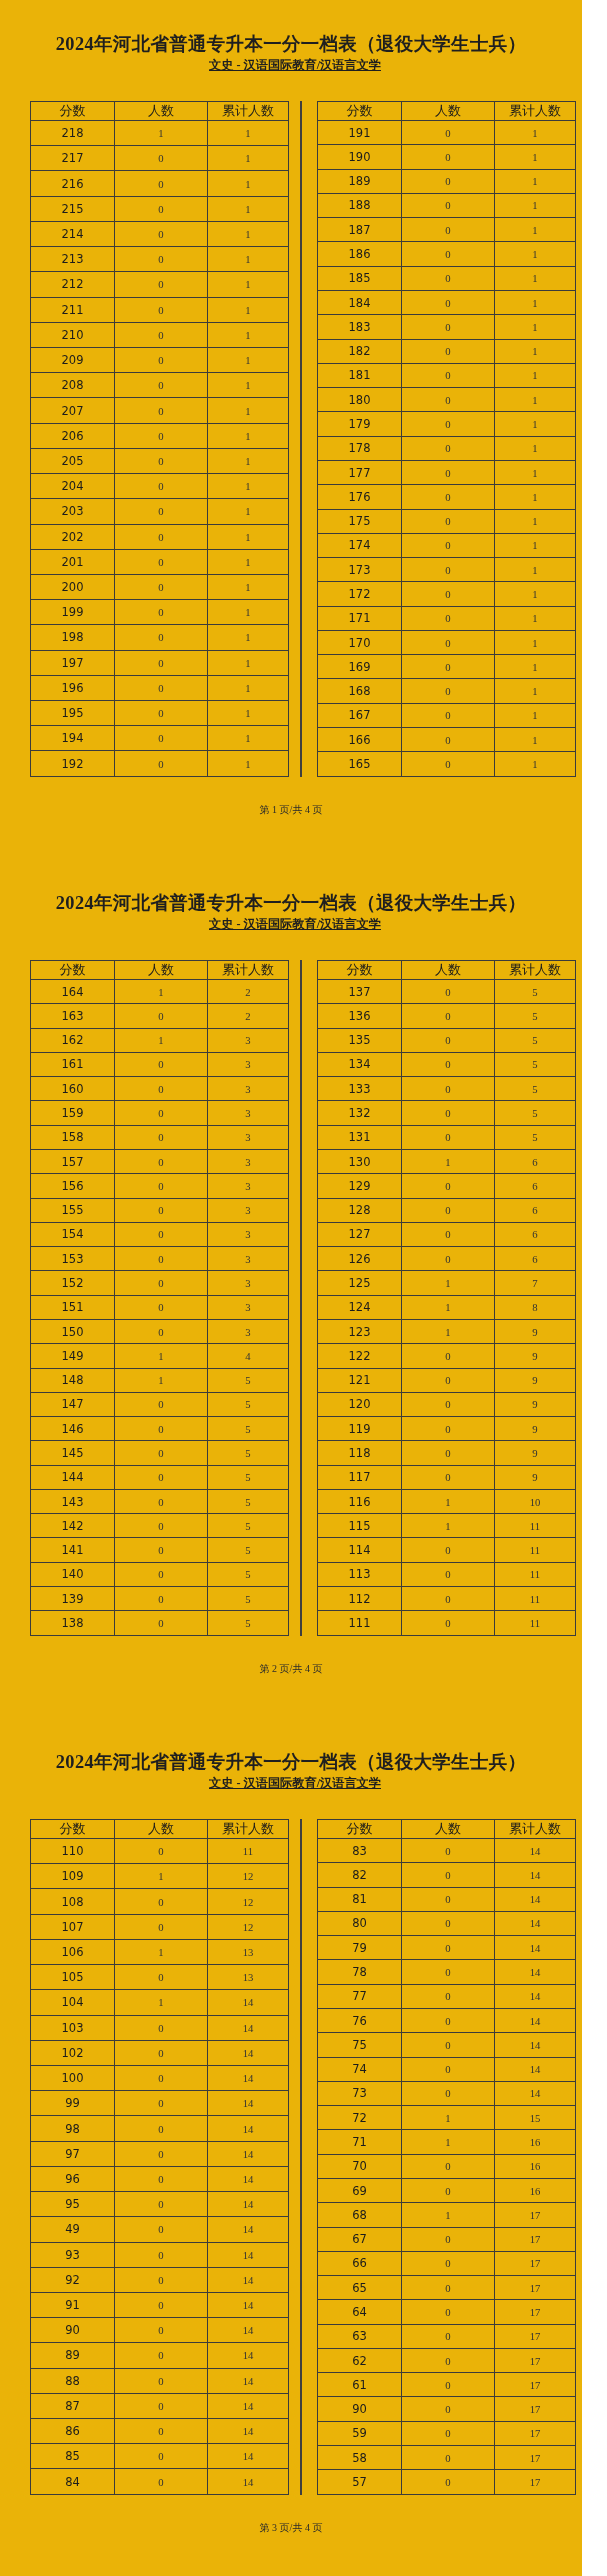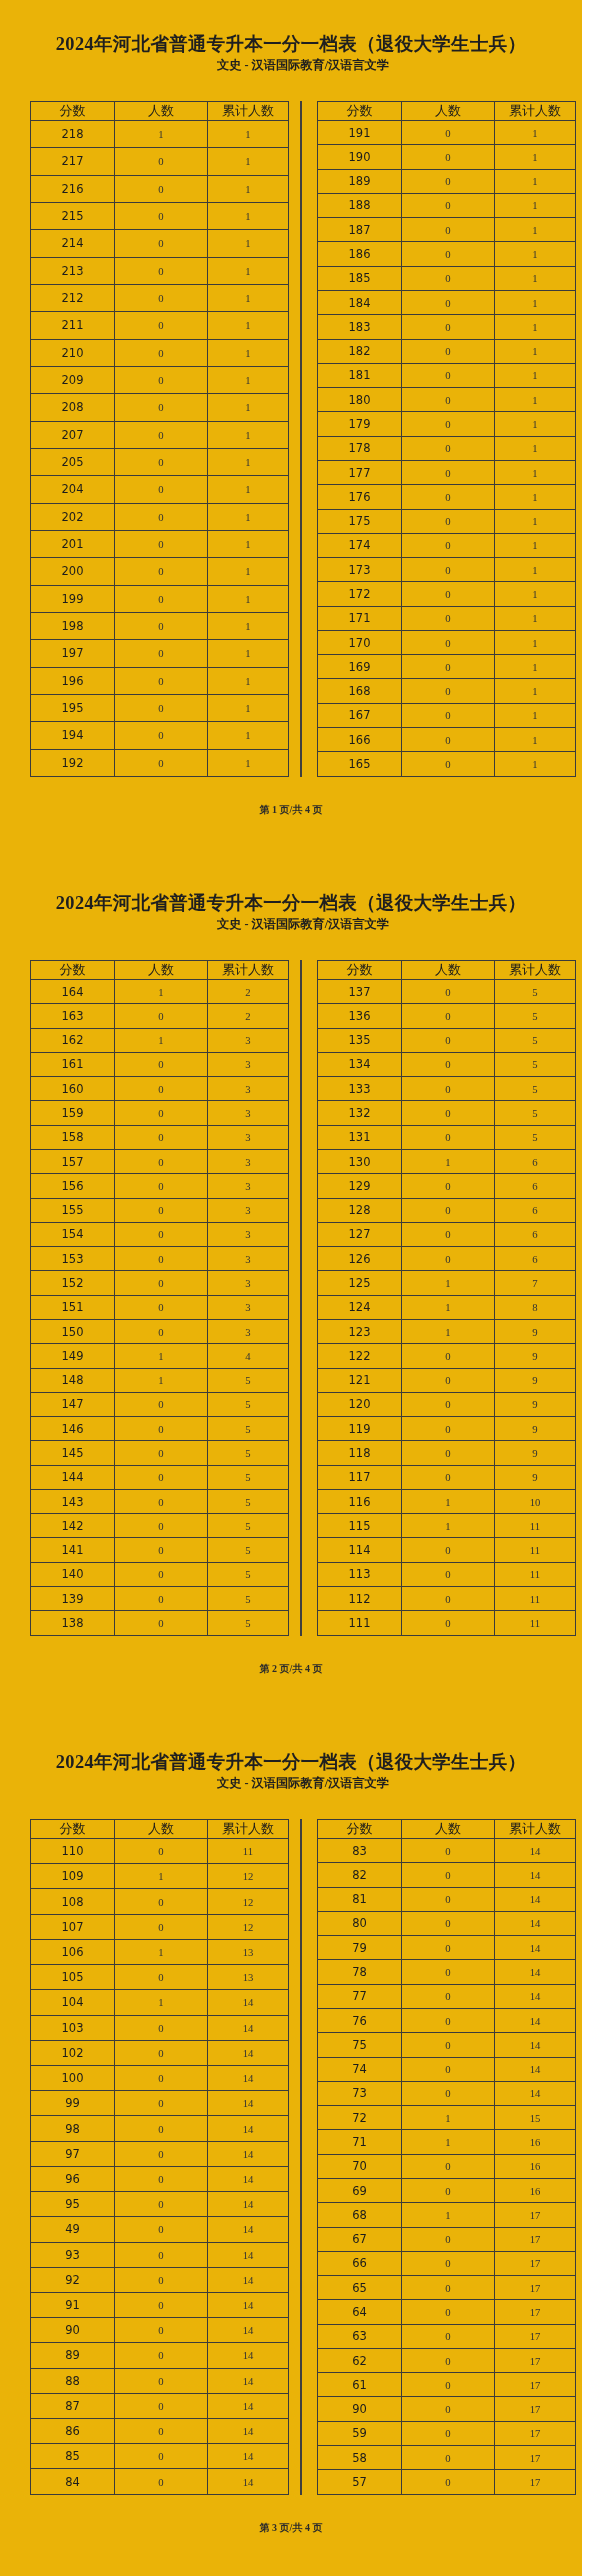--- a/index.html
+++ b/index.html
@@ -19,24 +19,25 @@
   .title {
     position: absolute;
     top: 31px; left: 0; width: 100%;
     text-align: center;
     font-size: 18.4px;
     font-weight: bold;
     letter-spacing: 0.4px;
   }
   .subtitle {
     position: absolute;
-    top: 57px; left: 12px; width: 100%;
+    top: 57px; left: 4px; width: 100%;
     text-align: center;
     font-size: 12.2px;
     font-weight: bold;
+    text-decoration: underline;
   }
   .tables {
     position: absolute;
     top: 101px; left: 0;
     width: 100%; height: 676px;
   }
   table.score-table {
     position: absolute;
     top: 0;
     height: 676px;
@@ -74,21 +75,20 @@
     font-family: "Liberation Serif", "DejaVu Serif", serif;
     font-size: 10.7px;
     color: #333333;
   }
   .footer {
     position: absolute;
     top: 803px; left: 0; width: 100%;
     text-align: center;
     font-size: 10px;
     color: #2b2b2b;
-    font-weight: bold;
   }
 </style>
 </head>
 <body>
 
 <div id="doc-root">
   <div class="page">
     <div class="title">2024年河北省普通专升本一分一档表（退役大学生士兵）</div>
     <div class="subtitle">文史 - 汉语国际教育/汉语言文学</div>
     <div class="tables">
@@ -155,26 +155,36 @@
               <td class="score">208</td>
               <td class="num">0</td>
               <td class="num">1</td>
             </tr>
             <tr>
               <td class="score">207</td>
               <td class="num">0</td>
               <td class="num">1</td>
             </tr>
             <tr>
+              <td class="score">206</td>
+              <td class="num">0</td>
+              <td class="num">1</td>
+            </tr>
+            <tr>
               <td class="score">205</td>
               <td class="num">0</td>
               <td class="num">1</td>
             </tr>
             <tr>
               <td class="score">204</td>
+              <td class="num">0</td>
+              <td class="num">1</td>
+            </tr>
+            <tr>
+              <td class="score">203</td>
               <td class="num">0</td>
               <td class="num">1</td>
             </tr>
             <tr>
               <td class="score">202</td>
               <td class="num">0</td>
               <td class="num">1</td>
             </tr>
             <tr>
               <td class="score">201</td>

